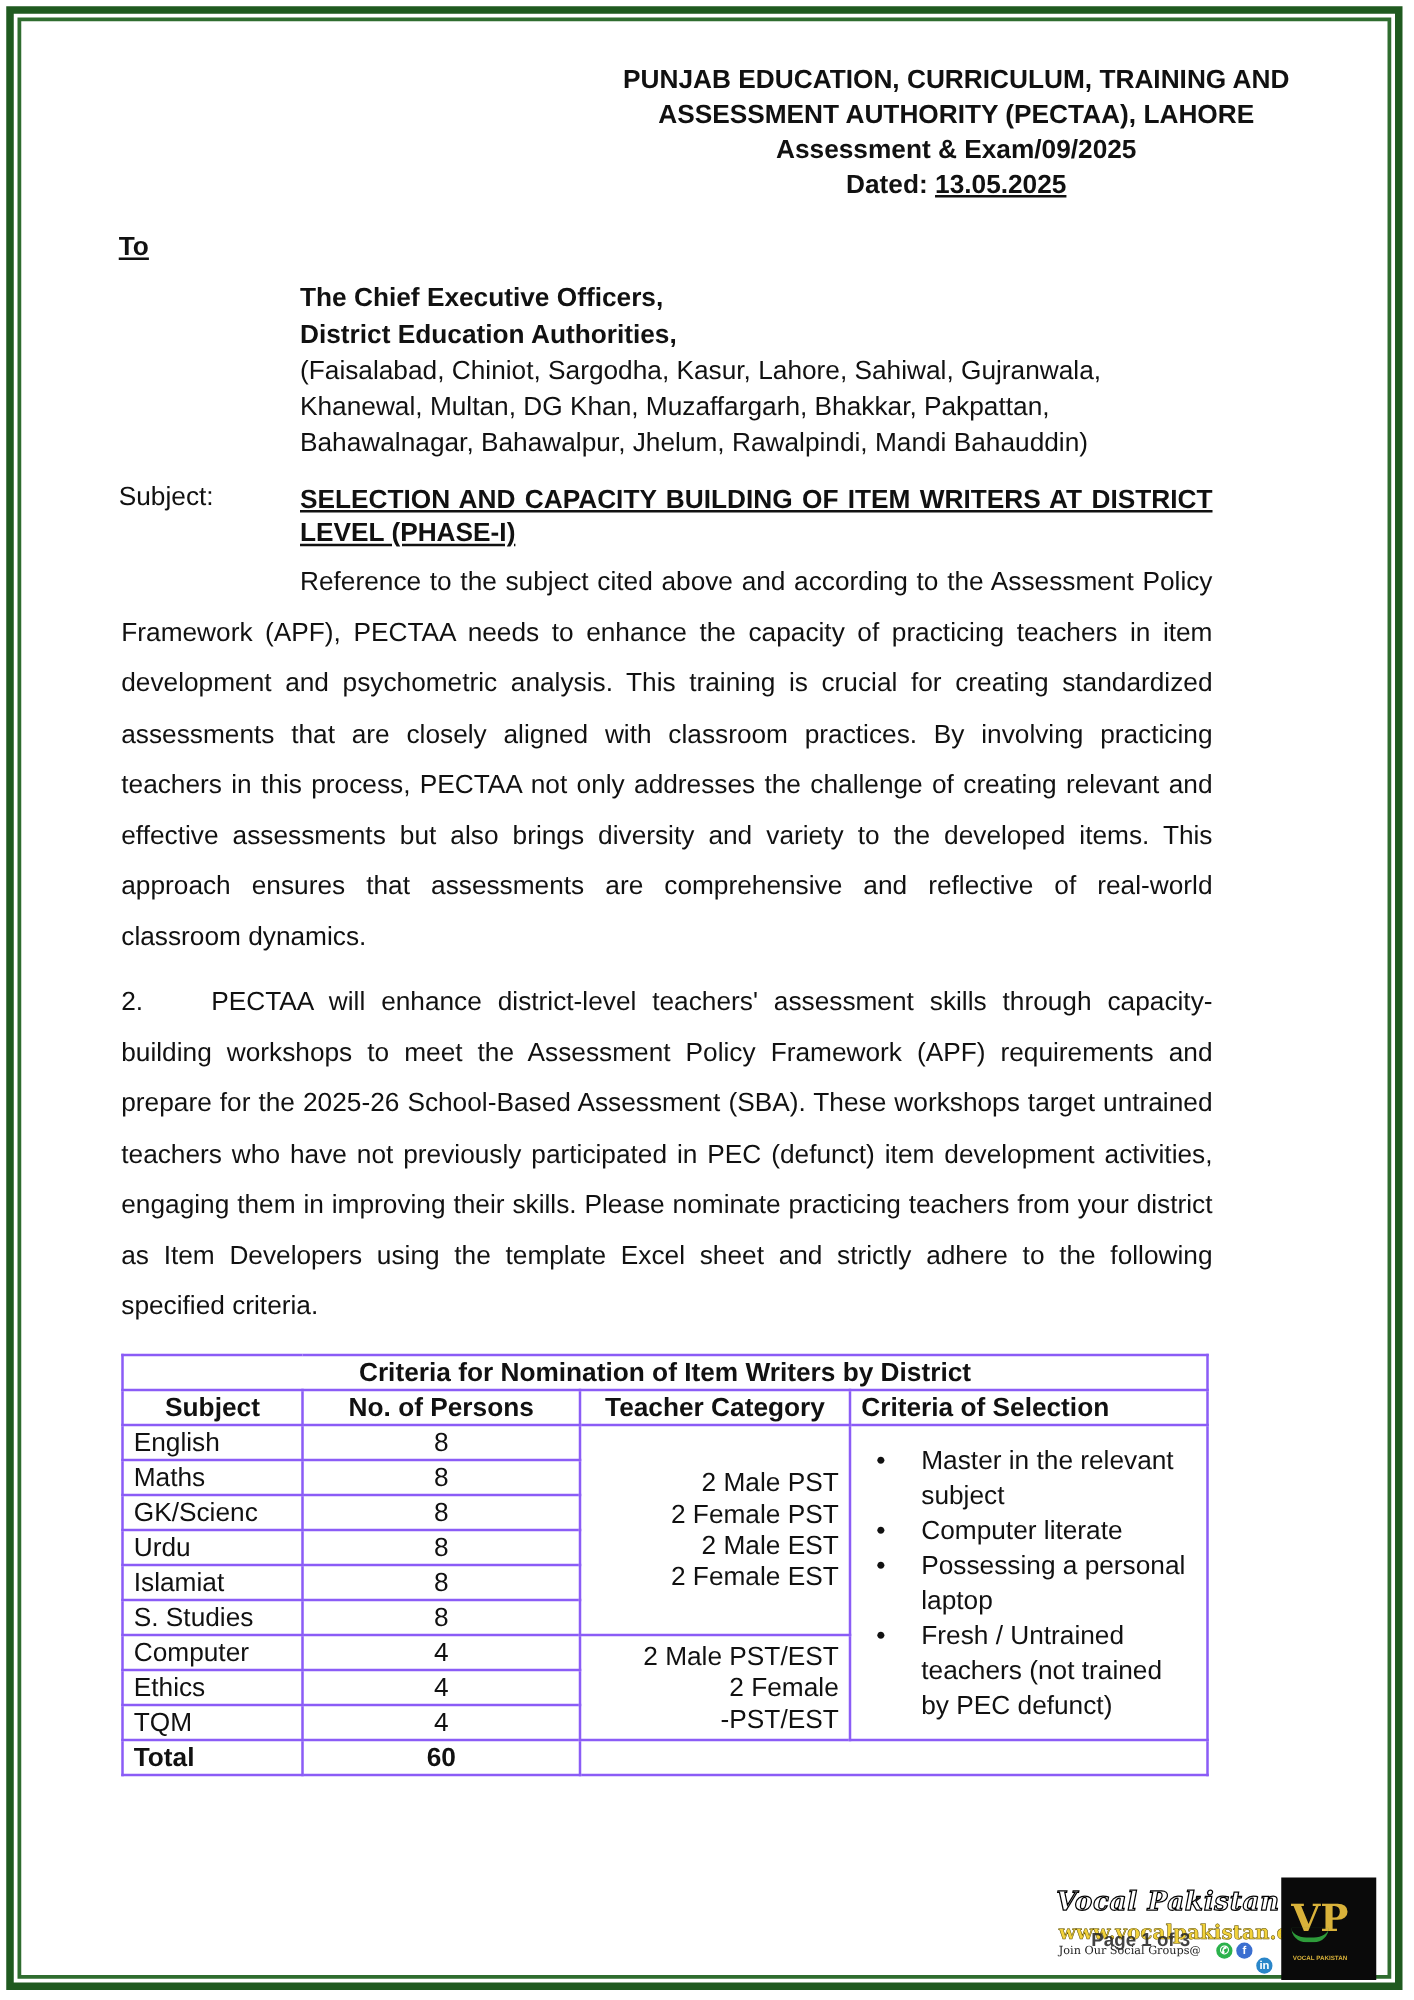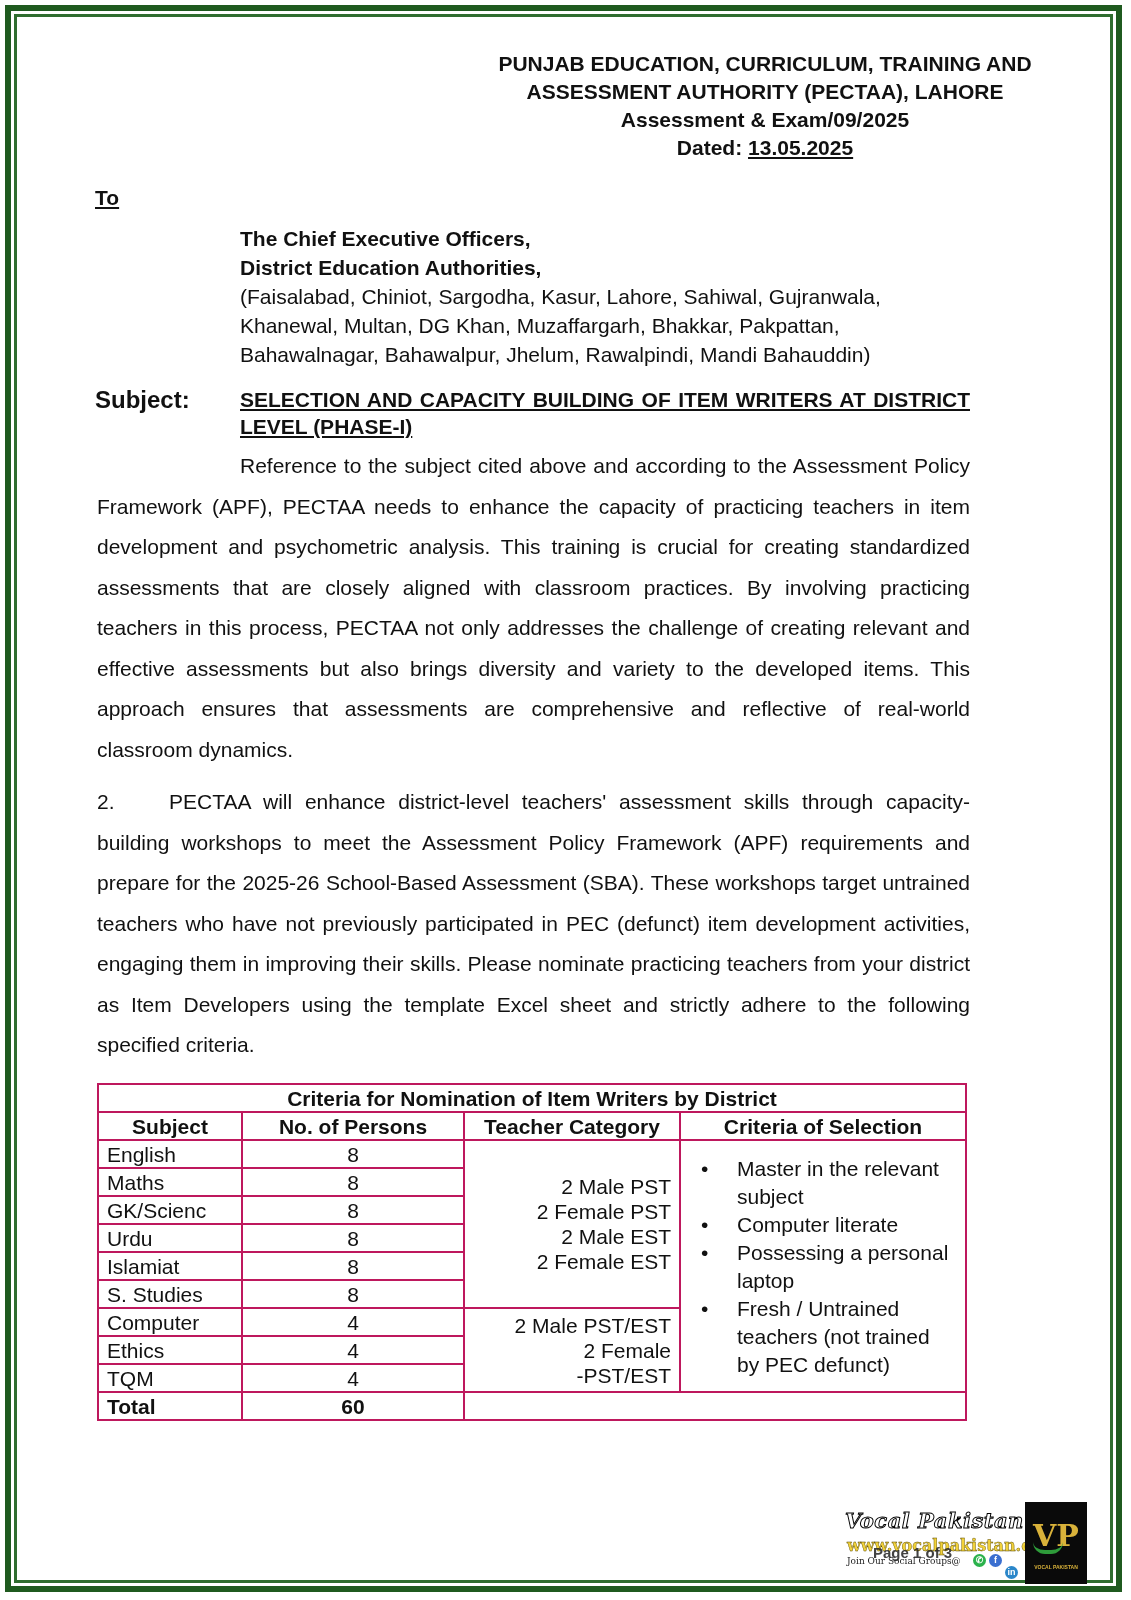--- a/index.html
+++ b/index.html
@@ -7,30 +7,30 @@
   .frame-outer { position: absolute; left: 5px; top: 5px; width: 1117px; height: 1587px; border: 6px solid #1f5a1f; box-sizing: border-box; }
   .frame-inner { position: absolute; left: 14px; top: 14px; width: 1099px; height: 1569px; border: 3px solid #2f6d2f; box-sizing: border-box; }
 
   .letterhead { position: absolute; left: 440px; top: 50px; width: 650px; text-align: center; font-weight: bold; font-size: 21px; line-height: 28px; }
   .letterhead .dated-val { text-decoration: underline; }
 
   .to-label { position: absolute; left: 95px; top: 186px; font-weight: bold; font-size: 21px; text-decoration: underline; }
   .addressee { position: absolute; left: 240px; top: 224px; font-size: 21px; line-height: 29px; }
   .addressee .bold { font-weight: bold; }
 
-  .subject-label { position: absolute; left: 95px; top: 386px; font-weight: bold; font-size: 24px; }
+  .subject-label { position: absolute; left: 95px; top: 386px; font-weight: normal; font-size: 21px; }
   .subject-text { position: absolute; left: 240px; top: 386px; width: 730px; font-weight: bold; font-size: 21px; line-height: 27px; text-decoration: underline; text-align: justify; text-align-last: left; }
 
   .para { position: absolute; left: 97px; width: 873px; font-size: 21px; line-height: 40.5px; text-align: justify; text-align-last: left; }
   .para1 { top: 446px; text-indent: 143px; }
   .para2 { top: 782px; }
   .para2 .num { display: inline-block; width: 72px; }
 
   table.criteria { position: absolute; left: 97px; top: 1083px; width: 870px; border-collapse: collapse; font-size: 21px; }
-  table.criteria td, table.criteria th { border: 2px solid #be185d; padding: 0 8px; height: 26px; line-height: 25px; vertical-align: middle; }
+  table.criteria td, table.criteria th { border: 2px solid #8b5cf6; padding: 0 8px; height: 26px; line-height: 25px; vertical-align: middle; }
   table.criteria th { font-weight: bold; }
   .col-subject { width: 126px; text-align: left; }
   .col-num { width: 204px; text-align: center; }
   .col-cat { width: 198px; text-align: right; }
   .col-crit { text-align: left; }
   .title-cell { text-align: center; }
   .cat-cell { vertical-align: middle; line-height: 28px; }
   .crit-cell { vertical-align: top !important; padding-top: 14px !important; line-height: 28px !important; }
   .crit-cell ul { margin: 0; padding-left: 0; list-style: none; }
   .crit-cell li { position: relative; padding-left: 48px; }
@@ -40,21 +40,21 @@
   .watermark { position: absolute; left: 845px; top: 1508px; width: 260px; height: 76px; }
   .wm-brand { position: absolute; left: 0; top: 0; font-family: "DejaVu Serif", serif; font-style: italic; font-weight: bold; font-size: 21px; color: #fff; -webkit-text-stroke: 1px #000; letter-spacing: 0.5px; }
   .wm-url { position: absolute; left: 2px; top: 28px; font-family: "DejaVu Serif", serif; font-weight: bold; font-size: 16px; color: #f2d23a; -webkit-text-stroke: 0.4px #5a4a00; }
   .wm-page { position: absolute; left: 28px; top: 36px; font-weight: bold; font-size: 15px; color: #222; opacity: 0.85; }
   .wm-join { position: absolute; left: 2px; top: 48px; font-family: "DejaVu Serif", serif; font-size: 9px; color: #222; }
   .wm-social { position: absolute; left: 128px; top: 46px; display: flex; gap: 3px; }
   .wm-social span { display: inline-block; width: 13px; height: 13px; border-radius: 50%; color: #fff; font-size: 9px; line-height: 13px; text-align: center; font-weight: bold; }
   .s-wa { background: #2bb24c; }
   .s-fb { background: #3b6fd0; }
   .s-in { background: #2a86c9; margin-top: 12px; }
-  .wm-logo { position: absolute; left: 180px; top: -6px; width: 62px; height: 82px; background: #0a0a0a; }
+  .wm-logo { position: absolute; left: 180px; top: -6px; width: 76px; height: 82px; background: #0a0a0a; }
   .wm-logo .vp { position: absolute; left: 8px; top: 16px; font-family: "DejaVu Serif", serif; font-weight: bold; font-size: 30px; color: #d9b23a; }
   .wm-logo .swoosh { position: absolute; left: 8px; top: 40px; width: 30px; height: 8px; border-bottom: 4px solid #2e9b3a; border-radius: 0 0 30px 30px; }
   .wm-logo .cap { position: absolute; left: 4px; top: 62px; width: 54px; font-size: 5px; color: #d9b23a; text-align: center; font-weight: bold; }
 </style>
 </head>
 <body>
 
 <div class="frame-outer"></div>
 <div class="frame-inner"></div>
 
@@ -82,21 +82,21 @@
 
 <table class="criteria">
   <tbody>
       <tr>
     <th colspan="4" class="title-cell">Criteria for Nomination of Item Writers by District</th>
   </tr>
   <tr>
     <th class="col-subject" style="text-align:center">Subject</th>
     <th class="col-num">No. of Persons</th>
     <th class="col-cat" style="text-align:center">Teacher Category</th>
-    <th class="col-crit" style="text-align:center">Criteria of Selection</th>
+    <th class="col-crit" style="text-align:left">Criteria of Selection</th>
   </tr>
   <tr>
     <td class="col-subject">English</td>
     <td class="col-num">8</td>
     <td class="col-cat cat-cell" rowspan="6">
       <div>2 Male PST</div>
       <div>2 Female PST</div>
       <div>2 Male EST</div>
       <div>2 Female EST</div>
     </td>

